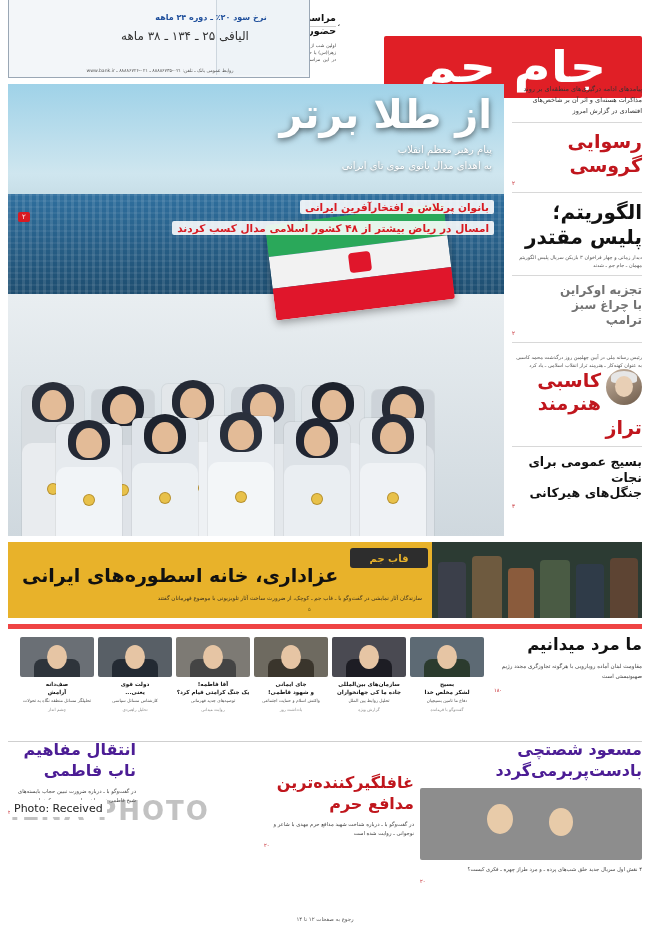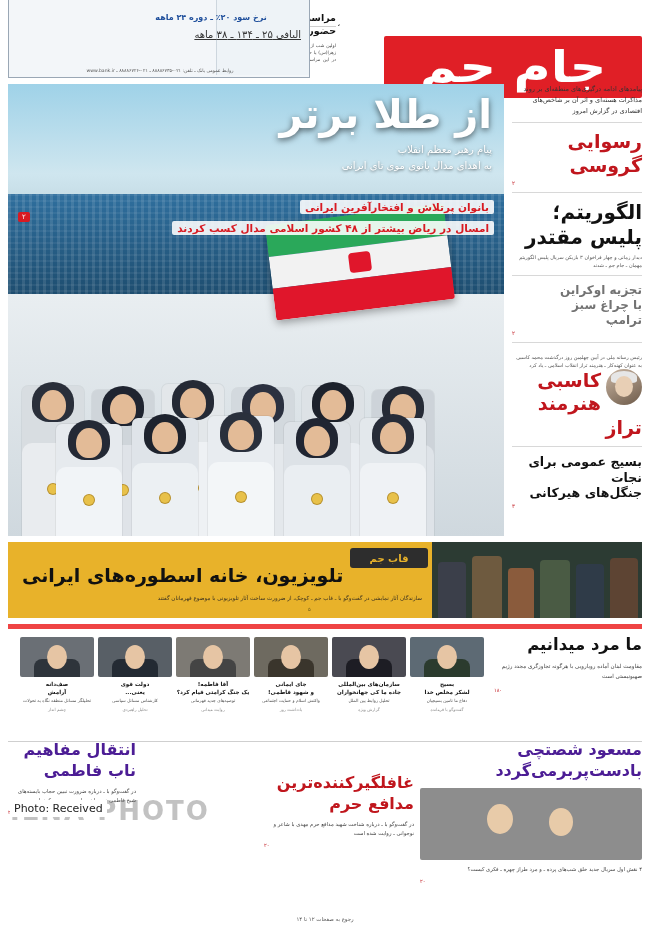--- a/index.html
+++ b/index.html
@@ -127,21 +127,21 @@
   .b-title.red{color:#c0161d;}
   .b-sub{font-size:5.3px;color:#444;line-height:1.7;text-align:right;margin-top:5px;}
   .b-pg{font-size:5px;color:#c0161d;margin-top:4px;text-align:left;}
   .b-photo{height:72px;border-radius:2px;overflow:hidden;margin-top:6px;position:relative;background:#8d8d8d;}
   .b-photo .f{position:absolute;left:30%;top:16px;width:26px;height:30px;border-radius:50%;background:#e8cba9;}
   .b-photo .g{position:absolute;left:58%;top:20px;width:24px;height:28px;border-radius:50%;background:#e8cba9;}
 
   .ad{position:absolute;left:0;bottom:6px;width:300px;height:128px;border:1px solid #9aa7b5;background:#f3f6f9;}
   .ad .bar{position:absolute;right:0;top:0;width:92px;height:126px;background:#eef3f7;border-left:1px solid #cdd6de;}
   .ad .num{position:absolute;right:8px;top:64px;width:180px;font-size:8px;color:#1f4f9c;font-weight:bold;text-align:center;}
-  .ad .num2{position:absolute;right:8px;top:80px;width:180px;font-size:10px;color:#333;text-align:right;text-decoration:underline;}
+  .ad .num2{position:absolute;right:8px;top:80px;width:180px;font-size:12px;color:#333;text-align:left;}
   .ad .foot{position:absolute;right:6px;bottom:4px;width:286px;font-size:4.6px;color:#555;text-align:center;}
 
   .watermark{position:absolute;left:10px;top:768px;color:rgba(120,120,120,.45);font-size:26px;font-weight:bold;letter-spacing:2px;direction:ltr;margin-top:28px;}
   .wm2{position:absolute;left:10px;top:800px;color:#222;background:#fff;font-size:11px;padding:2px 4px;direction:ltr;}
 
   .footer{position:absolute;left:8px;bottom:6px;width:634px;text-align:center;font-size:5.4px;color:#555;}
 </style>
 </head>
 <body>
 
@@ -312,21 +312,21 @@
     <div class="tvband">
       <div class="tv-photo">
         <div class="p" style="left:6px;width:28px;height:56px;background:#3b3f4a"></div>
         <div class="p" style="left:40px;width:30px;height:62px;background:#6e5a3f"></div>
         <div class="p" style="left:76px;width:26px;height:50px;background:#8a5b3c"></div>
         <div class="p" style="left:108px;width:30px;height:58px;background:#4a5b44"></div>
         <div class="p" style="left:144px;width:28px;height:54px;background:#2f3b48"></div>
         <div class="p" style="left:178px;width:28px;height:60px;background:#5d4433"></div>
       </div>
       <div class="tv-logo">قاب جم</div>
-      <div class="tv-title">تلویزیون، خانه اسطوره‌های ایرانی</div>
+      <div class="tv-title">عزاداری، خانه اسطوره‌های ایرانی</div>
       <div class="tv-sub">سازندگان آثار نمایشی در گفت‌وگو با ـ قاب جم ـ کوچک، از ضرورت ساخت آثار تلویزیونی با موضوع قهرمانان گفتند</div>
       <div class="tv-pg">۵</div>
     </div>
 
     <div class="midsec">
       <div class="mid-left">
         <div class="t">ما مرد میدانیم</div>
         <div class="s">مقاومت لبنان آماده رویارویی با هرگونه تجاوزگری مجدد رژیم صهیونیستی است</div>
         <div class="pg">۱۸۰</div>
       </div>

